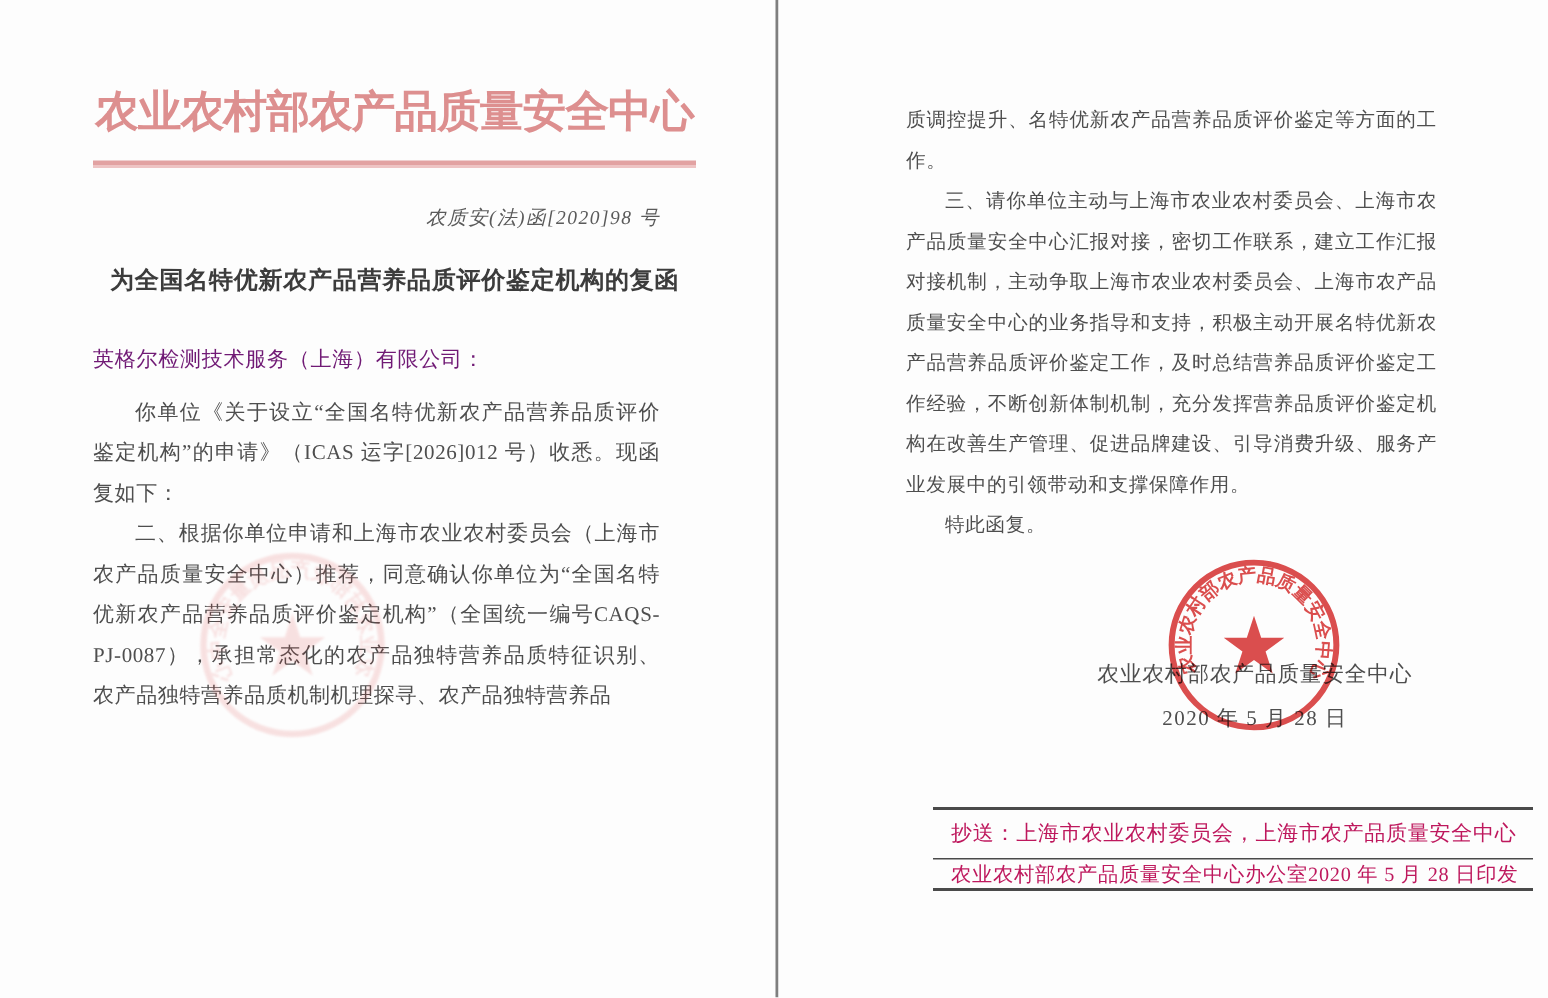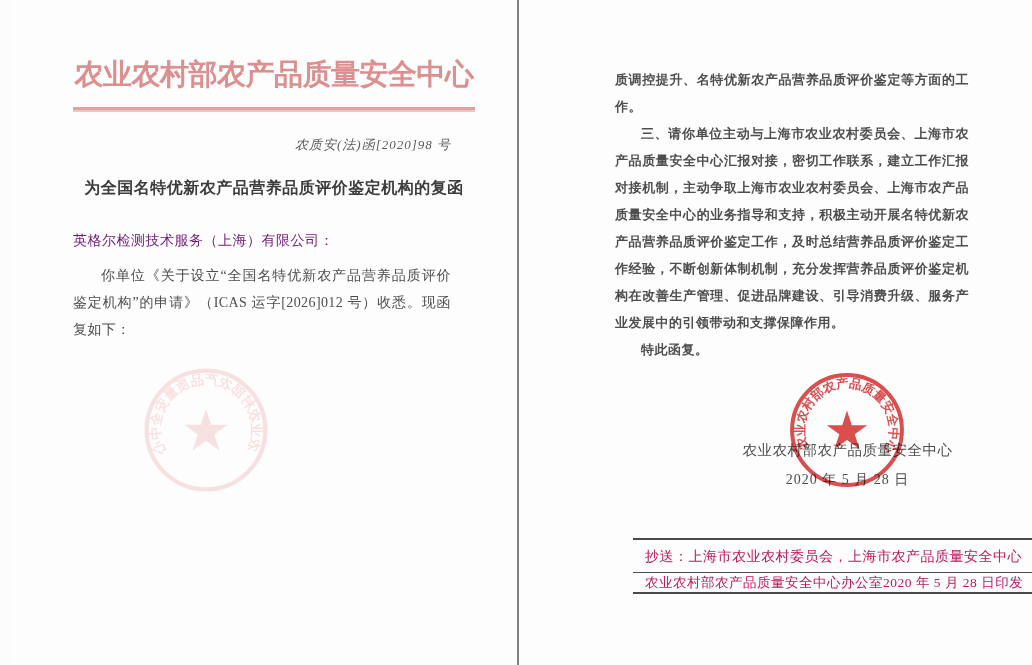--- a/index.html
+++ b/index.html
@@ -11,21 +11,21 @@
     --title-text:#3c3c3c;
     --line-dark:#4a4a4a;
   }
   *{margin:0;padding:0;box-sizing:border-box;}
   html,body{width:1032px;height:665px;overflow:hidden;}
   body{
     background:#fcfcfc;
     font-family:"Liberation Serif","DejaVu Serif",serif;
     position:relative;
   }
-  .page{position:absolute;top:0;height:665px;overflow:hidden;background:#fdfdfd;margin-left:11px;}
+  .page{position:absolute;top:0;height:665px;overflow:hidden;background:#fdfdfd;}
   .page-left{left:0;width:517px;padding:55px 0 0 62px;}
   .page-right{left:519px;width:513px;padding:66px 0 0 85px;}
   .page-divider{position:absolute;left:517px;top:0;width:2px;height:665px;background:#7f7f7f;}
 
   
   .agency-header{
     width:402px;text-align:center;
     font-size:29px;font-weight:bold;letter-spacing:-0.5px;
     color:var(--header-red);
     white-space:nowrap;
@@ -48,21 +48,21 @@
     width:378px;margin-top:28px;margin-bottom:8px;
     font-size:14px;color:#701a75;letter-spacing:0.5px;line-height:27px;
   }
   .body-text{width:378px;}
   .body-text .para{
     font-size:14px;line-height:27px;color:var(--body-text);
     text-align:justify;text-justify:inter-character;
     text-indent:2em;letter-spacing:0.4px;
   }
   .page-right .body-text{width:354px;}
-  .page-right .body-text .para{font-size:13px;letter-spacing:0.5px;font-weight:bold;}
+  .page-right .body-text .para{font-size:13px;letter-spacing:0.5px;}
   .body-text .para.no-indent{text-indent:0;}
 
   
   .signature-block{
     position:absolute;left:150px;top:437px;width:335px;
     text-align:center;color:var(--body-text);
   }
   .signature-org{font-size:14.5px;line-height:26px;letter-spacing:0.5px;}
   .signature-date{font-size:14px;line-height:20px;margin-top:7px;letter-spacing:1px;}
 
@@ -107,20 +107,21 @@
   <div class="agency-header">农业农村部农产品质量安全中心</div>
   <div class="red-rule"></div>
   <div class="doc-number">农质安(法)函[2020]98 号</div>
   <div class="letter-title">
     <div>为全国名特优新农产品营养品质评价鉴定机构的复函</div>
   </div>
   <div class="salutation">英格尔检测技术服务（上海）有限公司：</div>
   <div class="body-text">
 
   <p class="para">你单位《关于设立“全国名特优新农产品营养品质评价鉴定机构”的申请》（ICAS 运字[2026]012 号）收悉。现函复如下：</p>
+      <p class="para">二、根据你单位申请和上海市农业农村委员会（上海市农产品质量安全中心）推荐，同意确认你单位为“全国名特优新农产品营养品质评价鉴定机构”（全国统一编号CAQS-PJ-0087），承担常态化的农产品独特营养品质特征识别、农产品独特营养品质机制机理探寻、农产品独特营养品</p>
     </div>
 
   <div class="ghost-seal">
     <svg viewBox="0 0 140 140" aria-hidden="true">
       <circle cx="70" cy="70" r="62" fill="none" stroke="currentColor" stroke-width="4.5"></circle>
       <polygon fill="currentColor" points="70,48 75.4,64.6 92.8,64.6 78.7,74.8 84.1,91.4 70,81.2 55.9,91.4 61.3,74.8 47.2,64.6 64.6,64.6"></polygon>
       <path id="ghost-arc" d="M 26.5 90.3 A 48 48 0 1 1 113.5 90.3" fill="none"></path>
       <text class="seal-ring-text" fill="currentColor">
         <textPath href="#ghost-arc" textLength="196" lengthAdjust="spacing">农业农村部农产品质量安全中心</textPath>
       </text>

